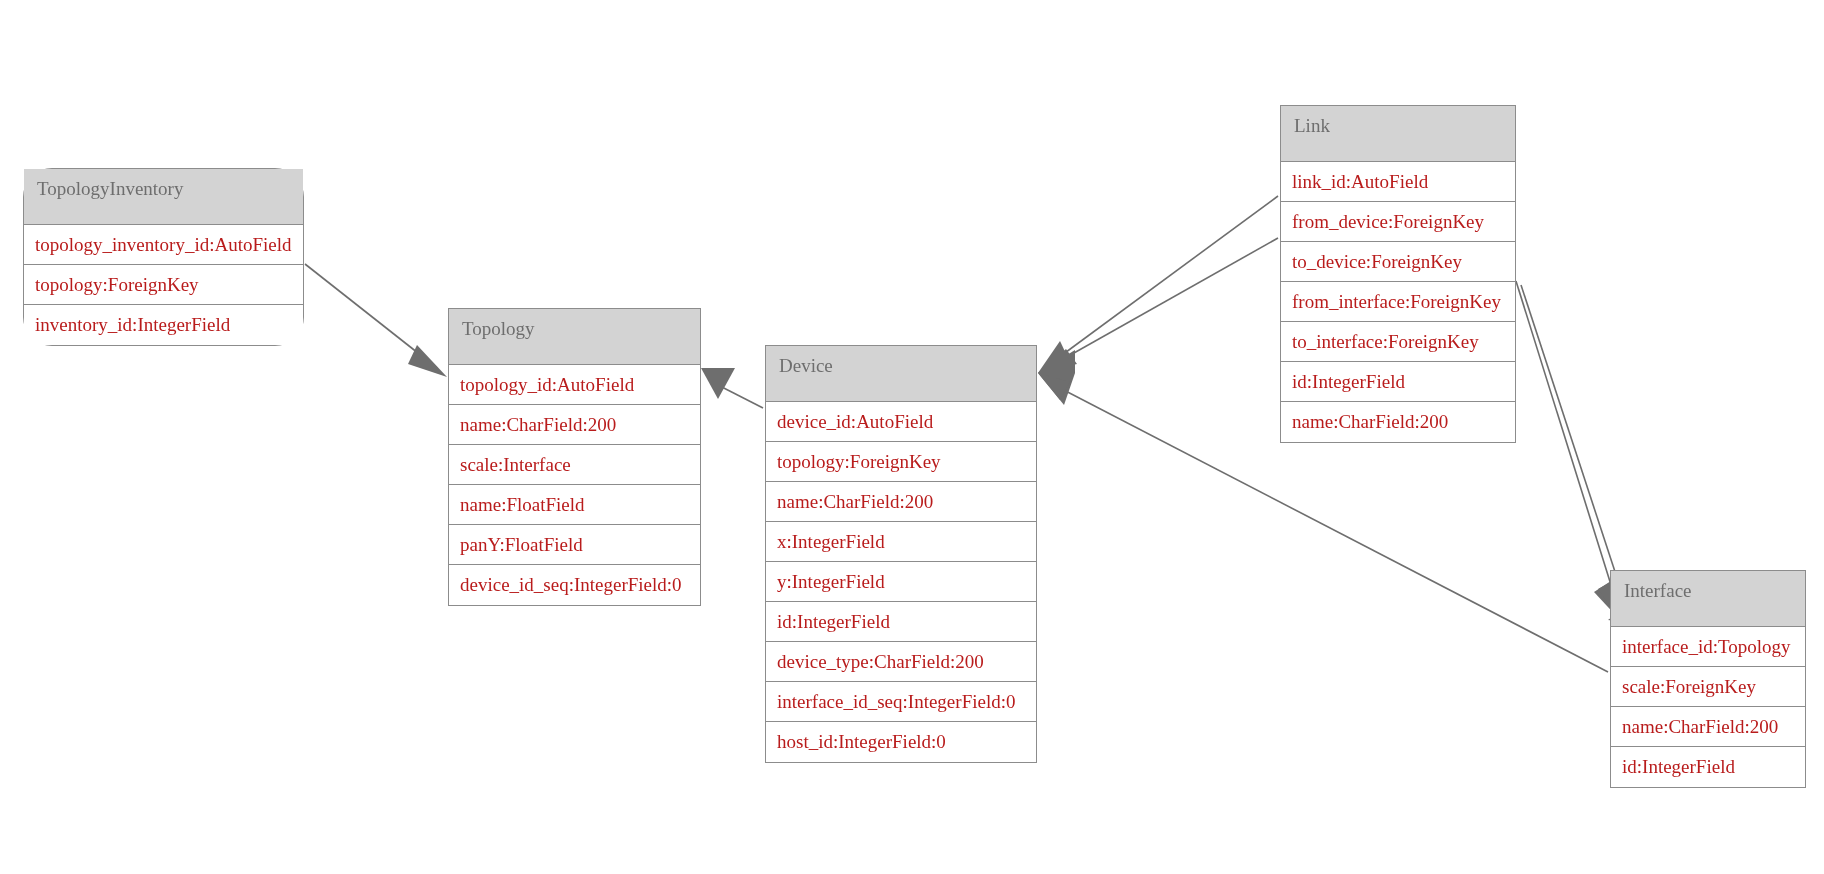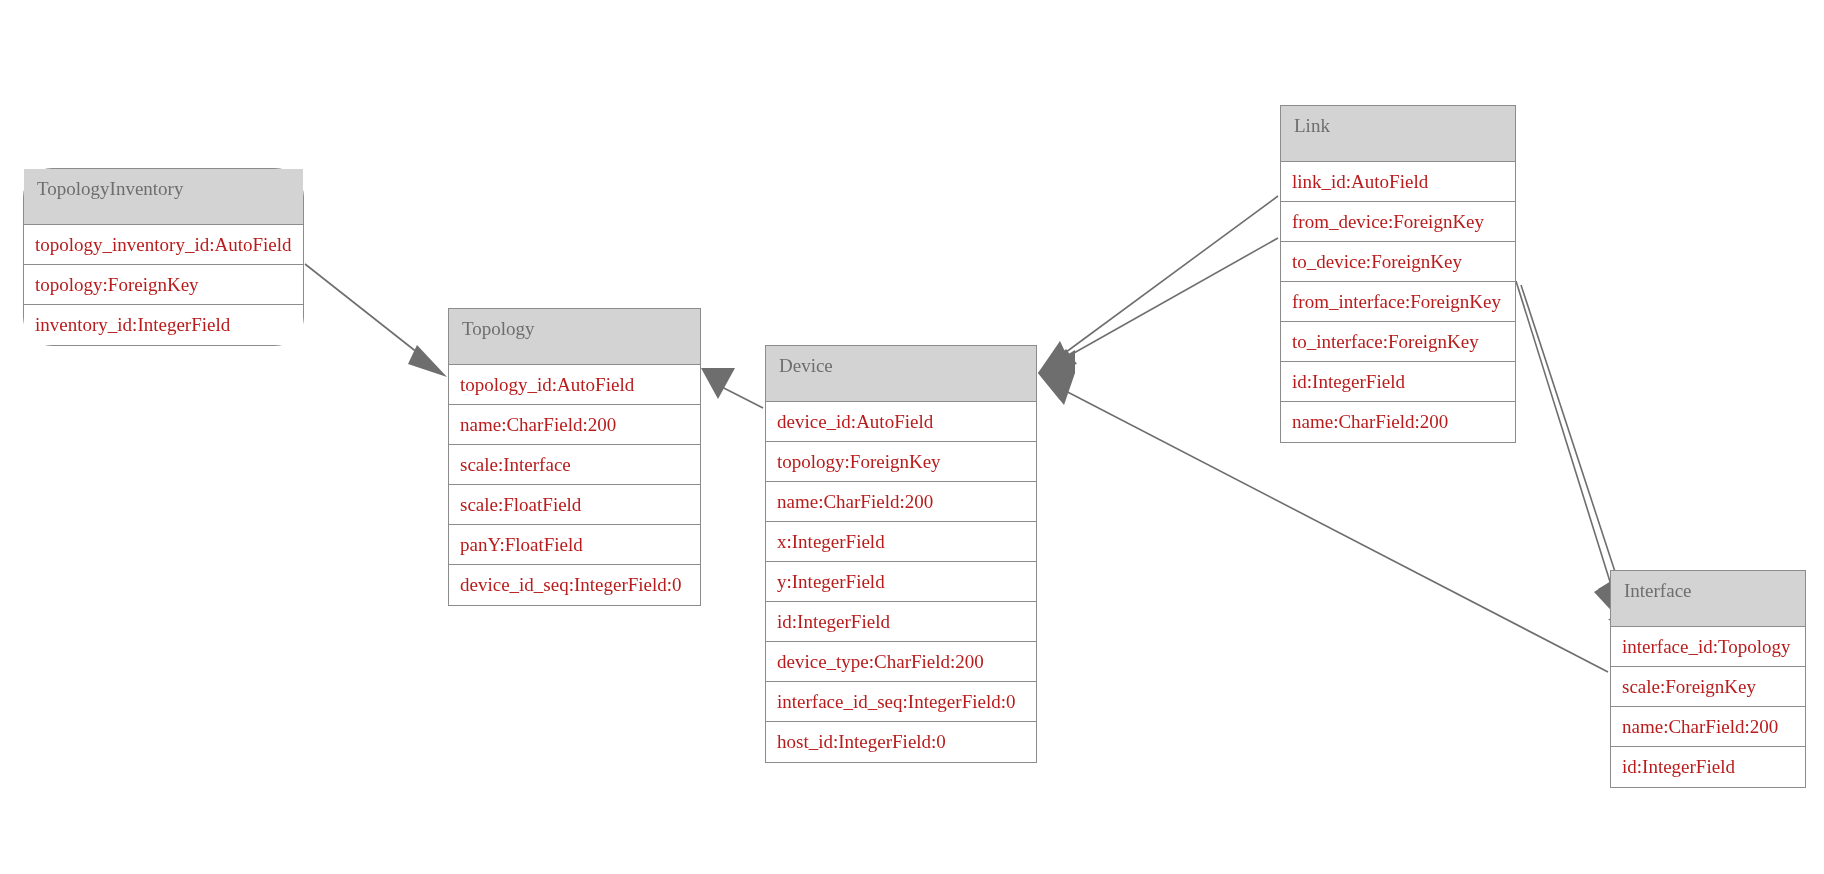--- a/index.html
+++ b/index.html
@@ -117,21 +117,21 @@
     <div class="entity-field">topology_inventory_id:AutoField</div>
     <div class="entity-field">topology:ForeignKey</div>
     <div class="entity-field">inventory_id:IntegerField</div>
   </div>
 
   <div class="entity" style="left:448px; top:308px; width:253px;">
     <div class="entity-header">Topology</div>
     <div class="entity-field">topology_id:AutoField</div>
     <div class="entity-field">name:CharField:200</div>
     <div class="entity-field">scale:Interface</div>
-    <div class="entity-field">scale:FloatField</div>
+    <div class="entity-field">name:FloatField</div>
     <div class="entity-field">panY:FloatField</div>
     <div class="entity-field">device_id_seq:IntegerField:0</div>
   </div>
 
   <div class="entity" style="left:765px; top:317px; width:272px;margin-top:28px;">
     <div class="entity-header">Device</div>
     <div class="entity-field">device_id:AutoField</div>
     <div class="entity-field">topology:ForeignKey</div>
     <div class="entity-field">name:CharField:200</div>
     <div class="entity-field">x:IntegerField</div>

